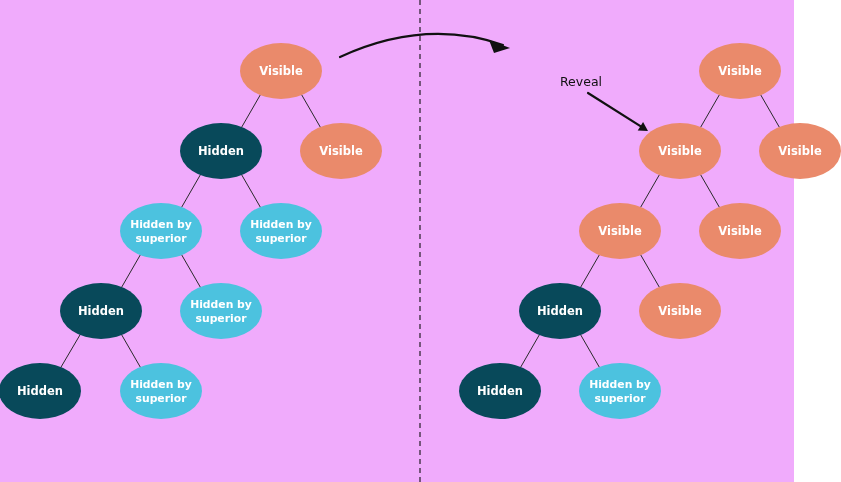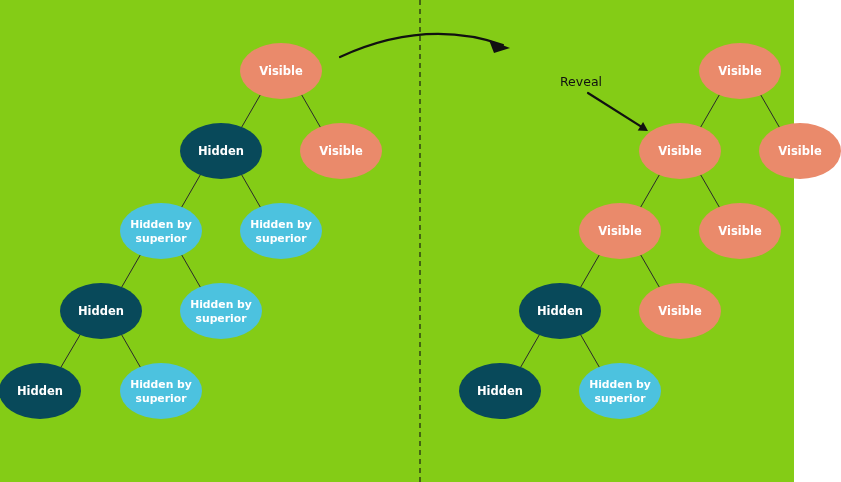--- a/index.html
+++ b/index.html
@@ -10,21 +10,21 @@
   body {
     width: 841px;
     height: 482px;
     font-family: "DejaVu Sans", sans-serif;
     overflow: hidden;
   }
   #canvas {
     position: relative;
     width: 794px;
     height: 482px;
-    background: #84cc16;
+    background: #f0abfc;
   }
   svg.layer {
     position: absolute;
     left: 0;
     top: 0;
     width: 841px;
     height: 482px;
   }
   .node-label {
     font-family: "DejaVu Sans", sans-serif;

